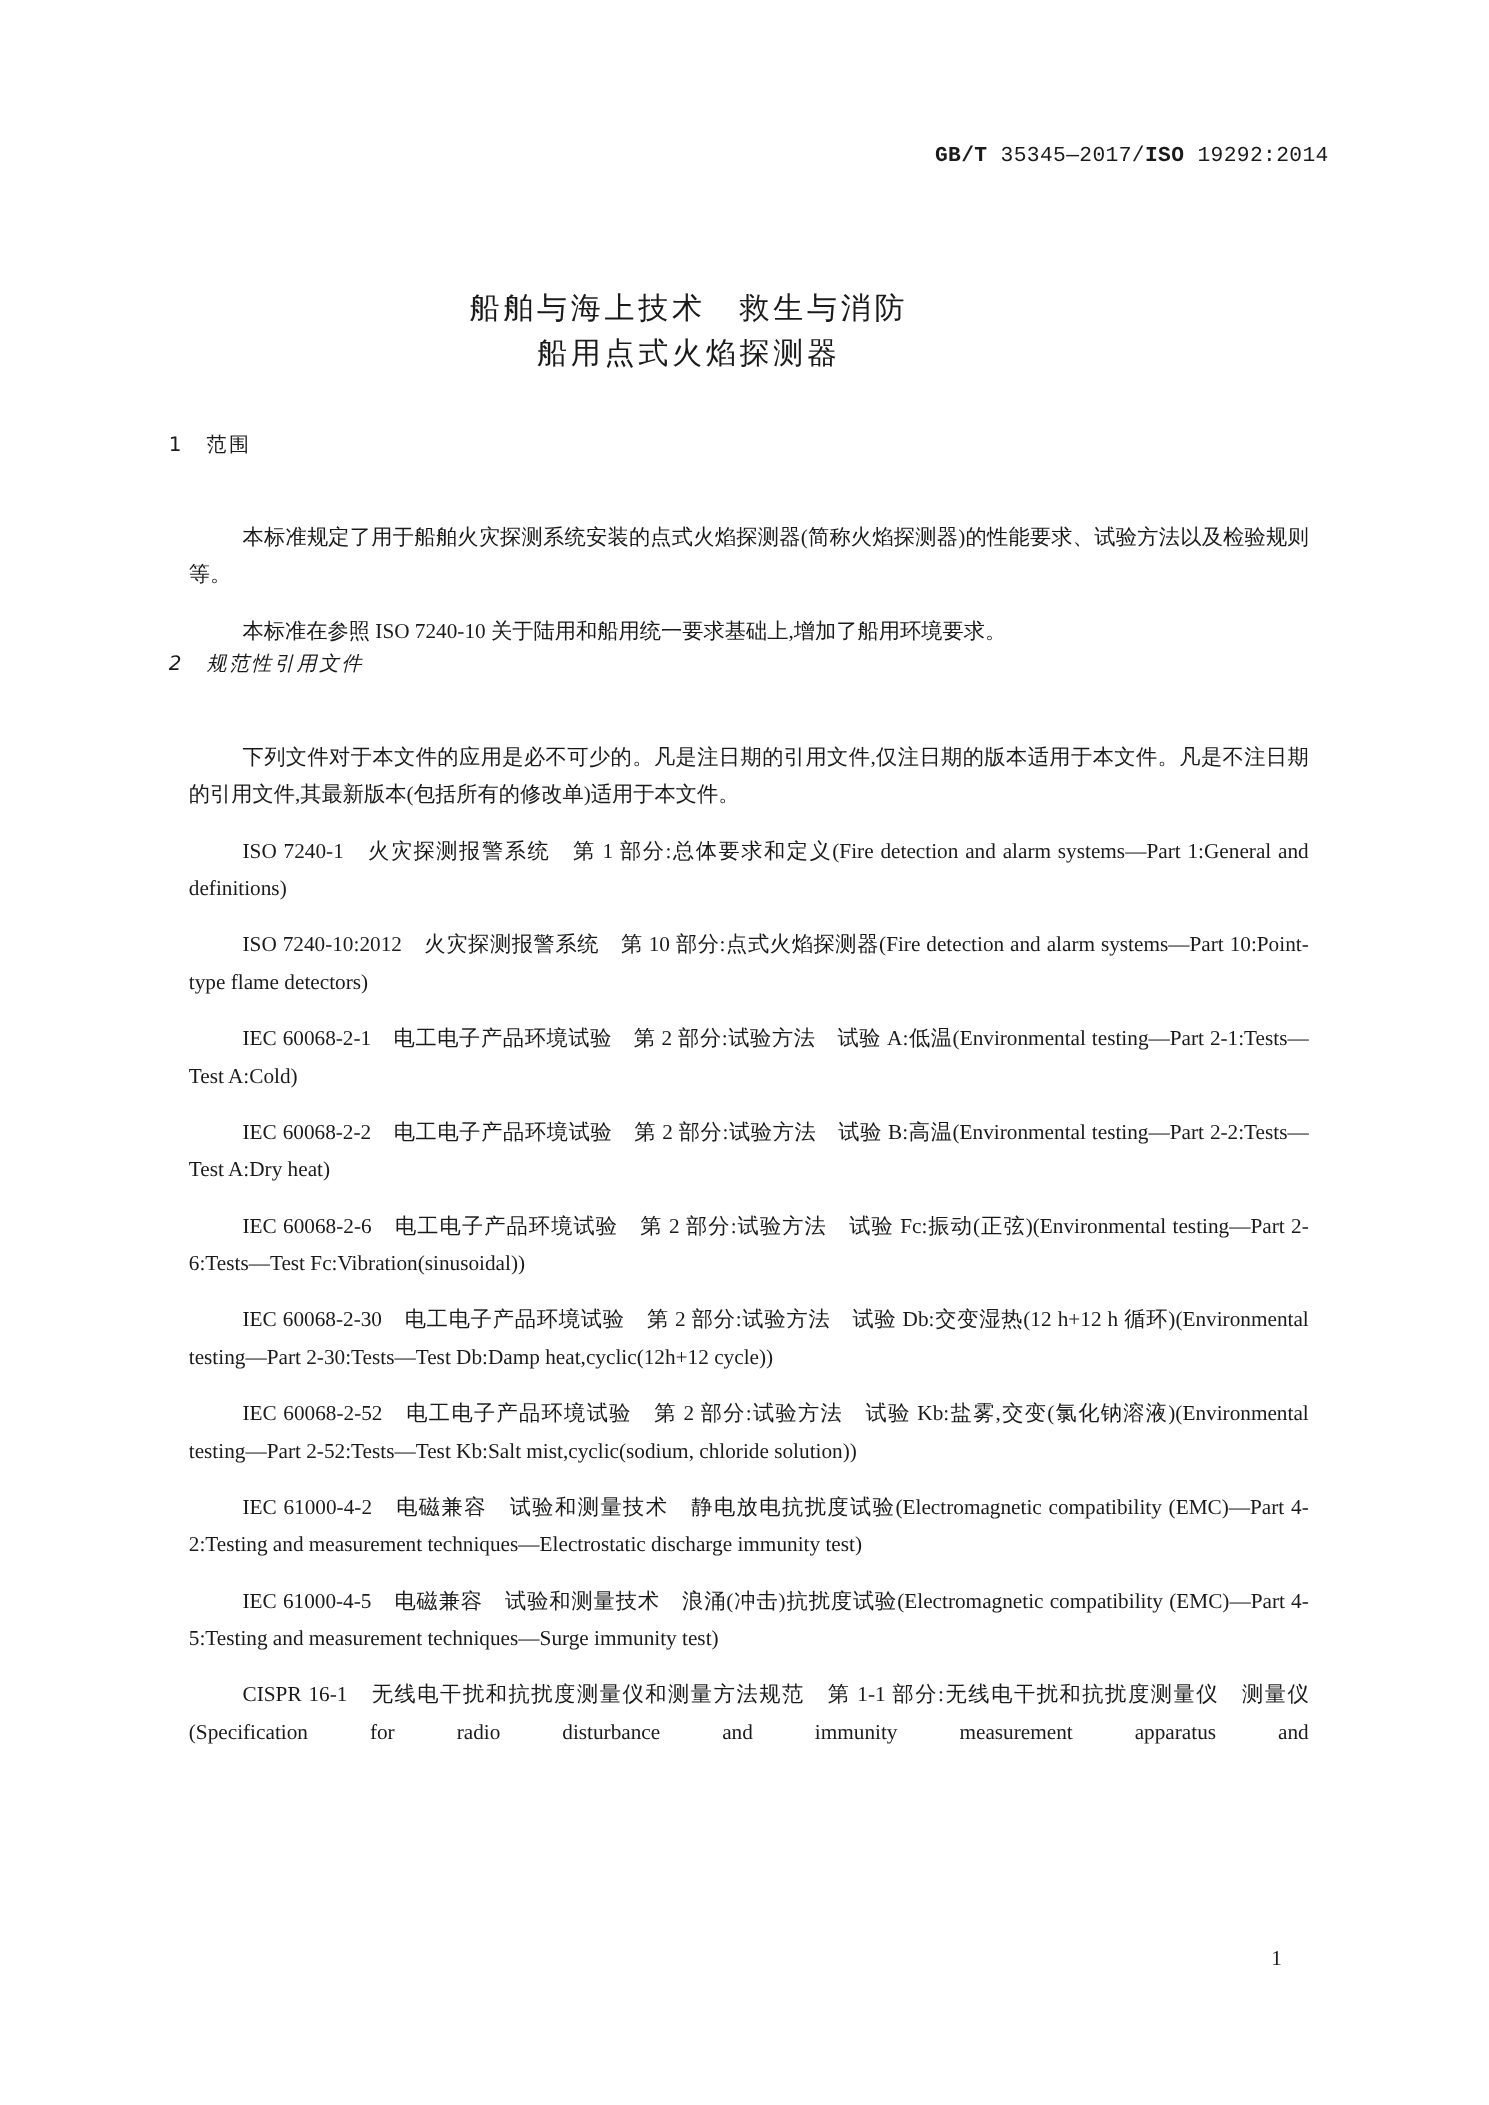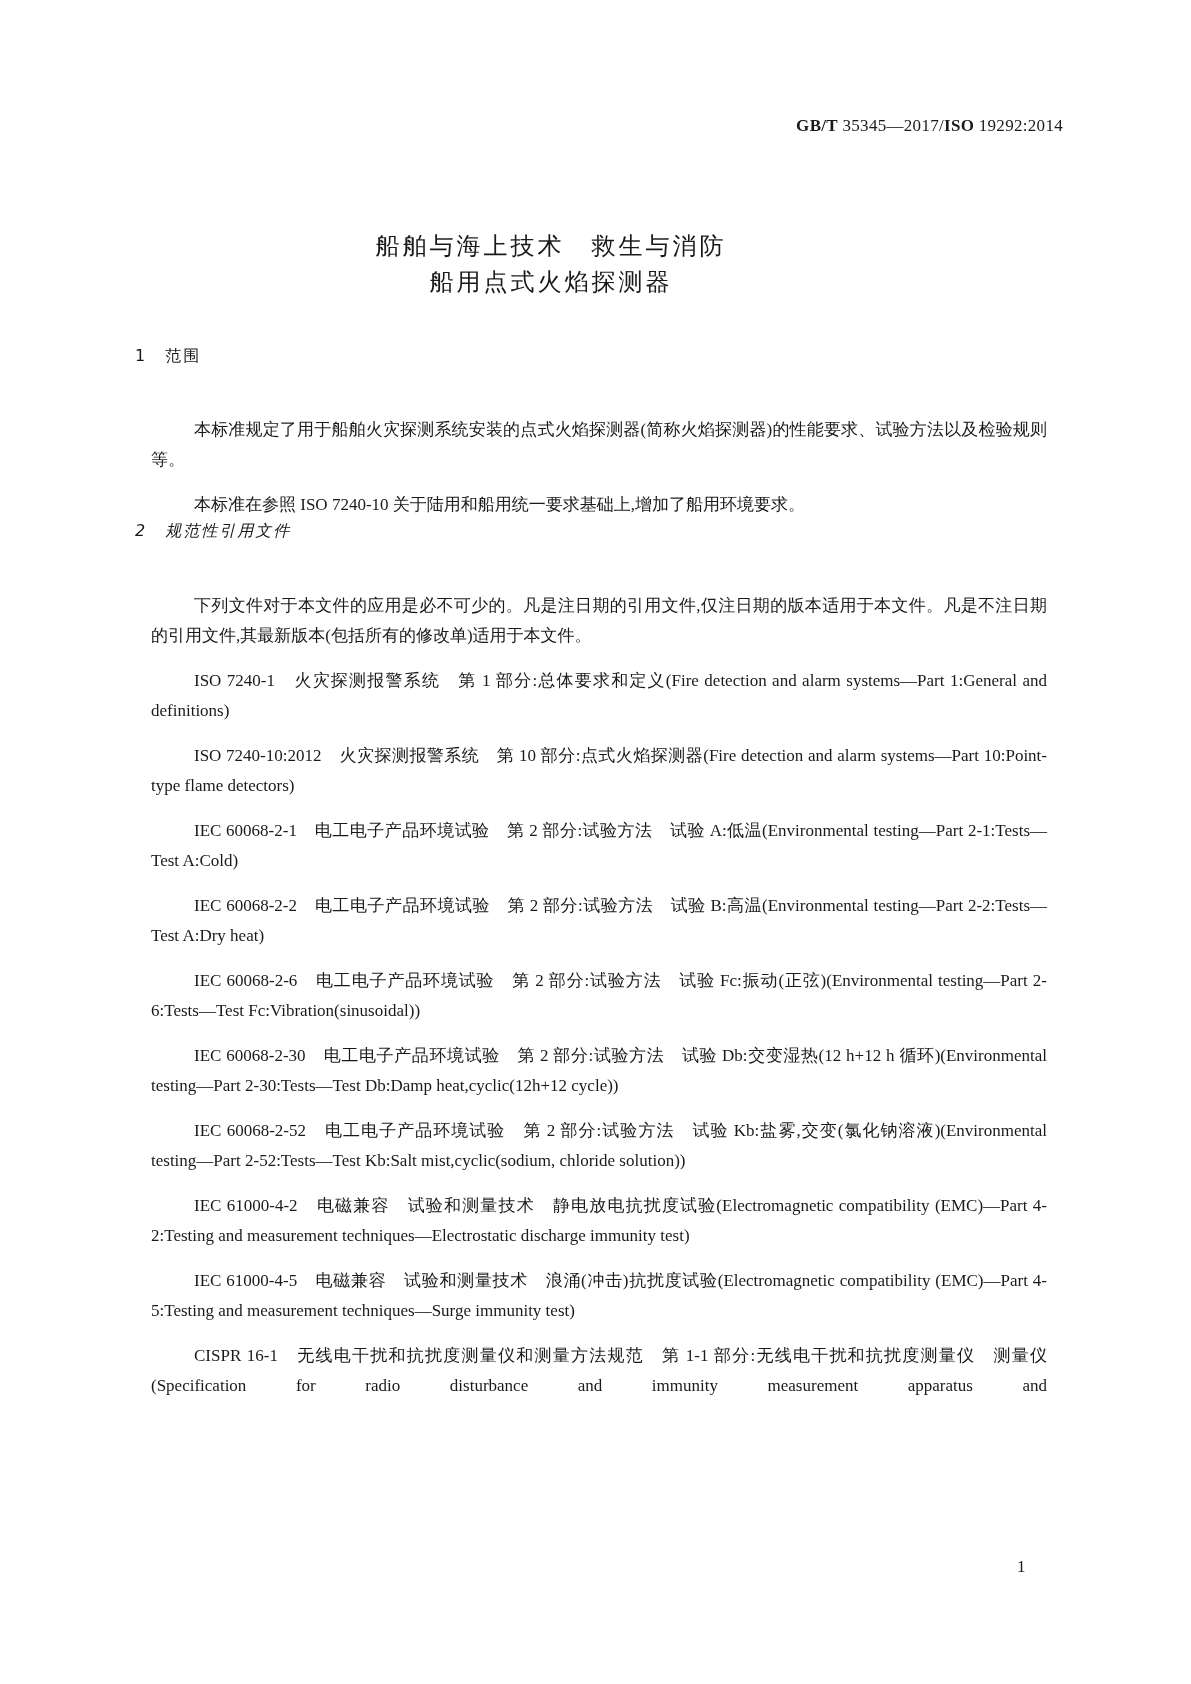--- a/index.html
+++ b/index.html
@@ -1,19 +1,19 @@
 <!DOCTYPE html>
 <html><head>
 <meta charset="utf-8">
 <style>
   html, body { margin: 0; padding: 0; background: #ffffff; }
   body { width: 1191px; height: 1684px; position: relative; overflow: hidden;
          font-family: "Liberation Serif", "DejaVu Serif", serif; color: #1a1a1a; }
   .header-code { position: absolute; top: 116px; right: 128px; font-size: 17px;
-                 font-family: Liberation Serif, serif; letter-spacing: 0.3px; }
+                 font-family: Liberation Mono, monospace; letter-spacing: 0.3px; }
   .header-code b { font-weight: bold; }
   .title { position: absolute; top: 228px; left: 0; width: 1102px; text-align: center;
            font-family: "DejaVu Sans", "Liberation Sans", sans-serif; font-size: 24px; line-height: 36px;
            letter-spacing: 3px; }
   .title div { white-space: pre; }
   .section-heading { position: absolute; left: 135px; font-family: "DejaVu Sans", "Liberation Sans", sans-serif;
                      font-size: 16px; letter-spacing: 2px; white-space: pre; text-align: right; }
   .body { position: absolute; left: 135px; width: 928px; font-size: 17px; line-height: 29.5px;
           text-align: justify; text-align-last: justify; }
   .body p { margin: 16px; }

